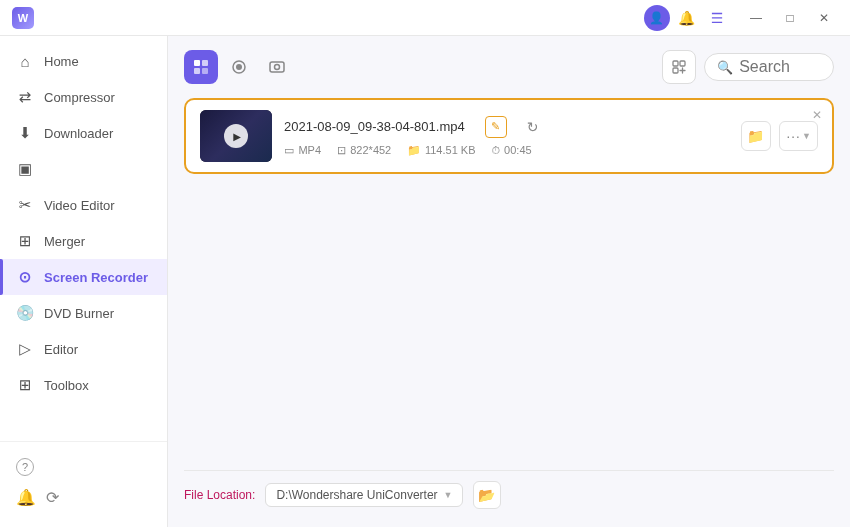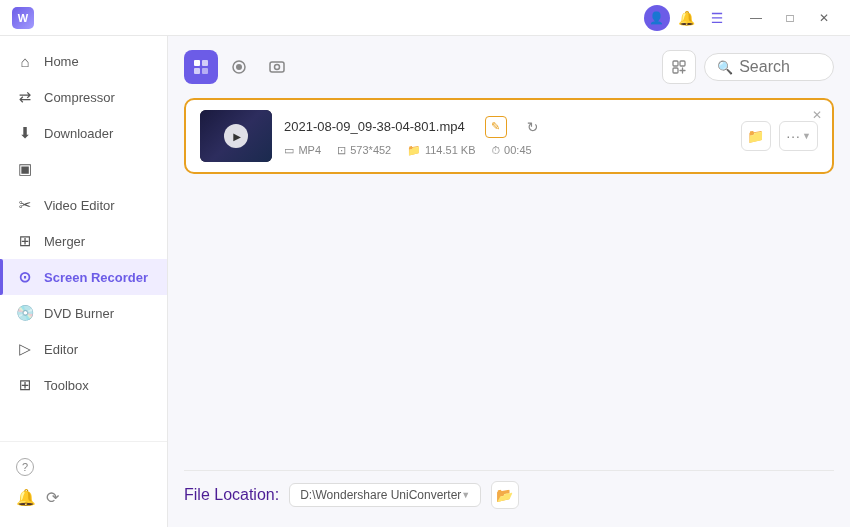--- a/index.html
+++ b/index.html
@@ -182,25 +182,25 @@
     }
 
     
     .content-area { flex: 1; }
 
     
     .footer {
       display: flex; align-items: center; gap: 10px;
       padding: 10px 0 4px 0; border-top: 1px solid #e8e8e8;
     }
-    .file-location-label { font-size: 16px; color: #4c1d95; text-align: center; }
+    .file-location-label { font-size: 12px; color: #be185d; text-align: center; }
     .file-location-select {
       display: flex; align-items: center;
       background: white; border: 1px solid #ddd; border-radius: 6px;
-      padding: 4px 10px; cursor: pointer; font-size: 12px; color: #555;
+      padding: 4px 10px; gap: 6px; cursor: pointer; font-size: 12px; color: #555;
     }
     .folder-open-btn {
       width: 28px; height: 28px; border-radius: 6px;
       border: 1px solid #e0e0e0; background: white;
       display: flex; align-items: center; justify-content: center;
       font-size: 14px; color: #888; cursor: pointer;
     }
   </style>
 </head>
 <body>
@@ -332,21 +332,21 @@
             <button class="edit-icon-btn" title="Edit">✎</button>
             <span class="refresh-icon" title="Refresh">↻</span>
           </div>
           <div class="file-meta">
             <div class="meta-item">
               <span>▭</span>
               <span>MP4</span>
             </div>
             <div class="meta-item">
               <span>⊡</span>
-              <span>573*452</span>
+              <span>822*452</span>
             </div>
             <div class="meta-item">
               <span>📁</span>
               <span>114.51 KB</span>
             </div>
             <div class="meta-item">
               <span>⏱</span>
               <span>00:45</span>
             </div>
           </div>

